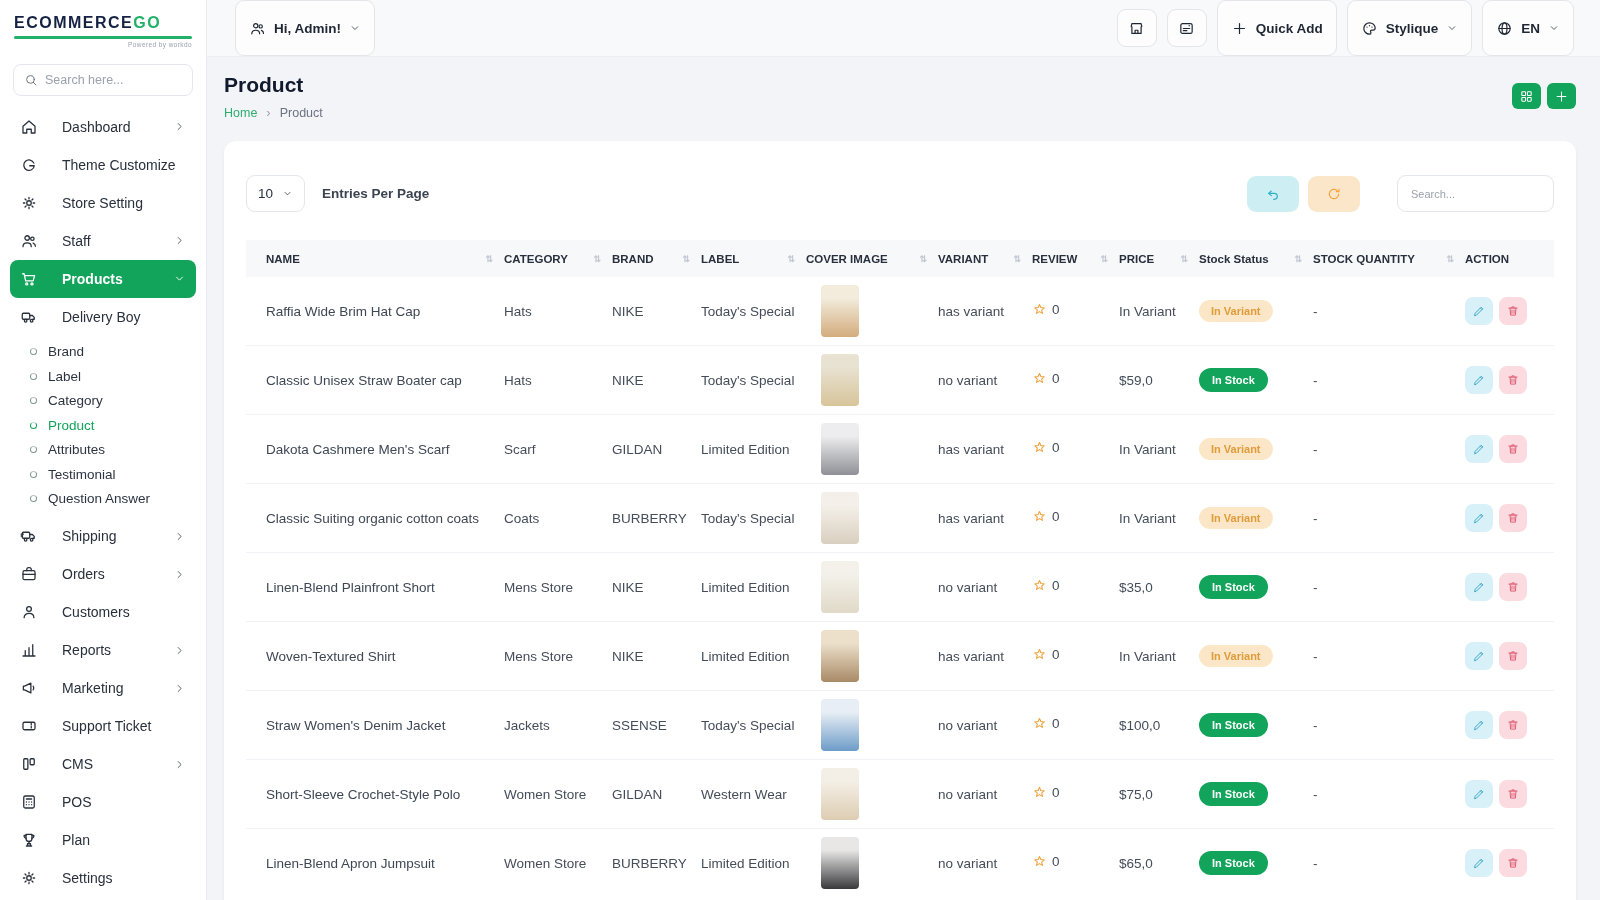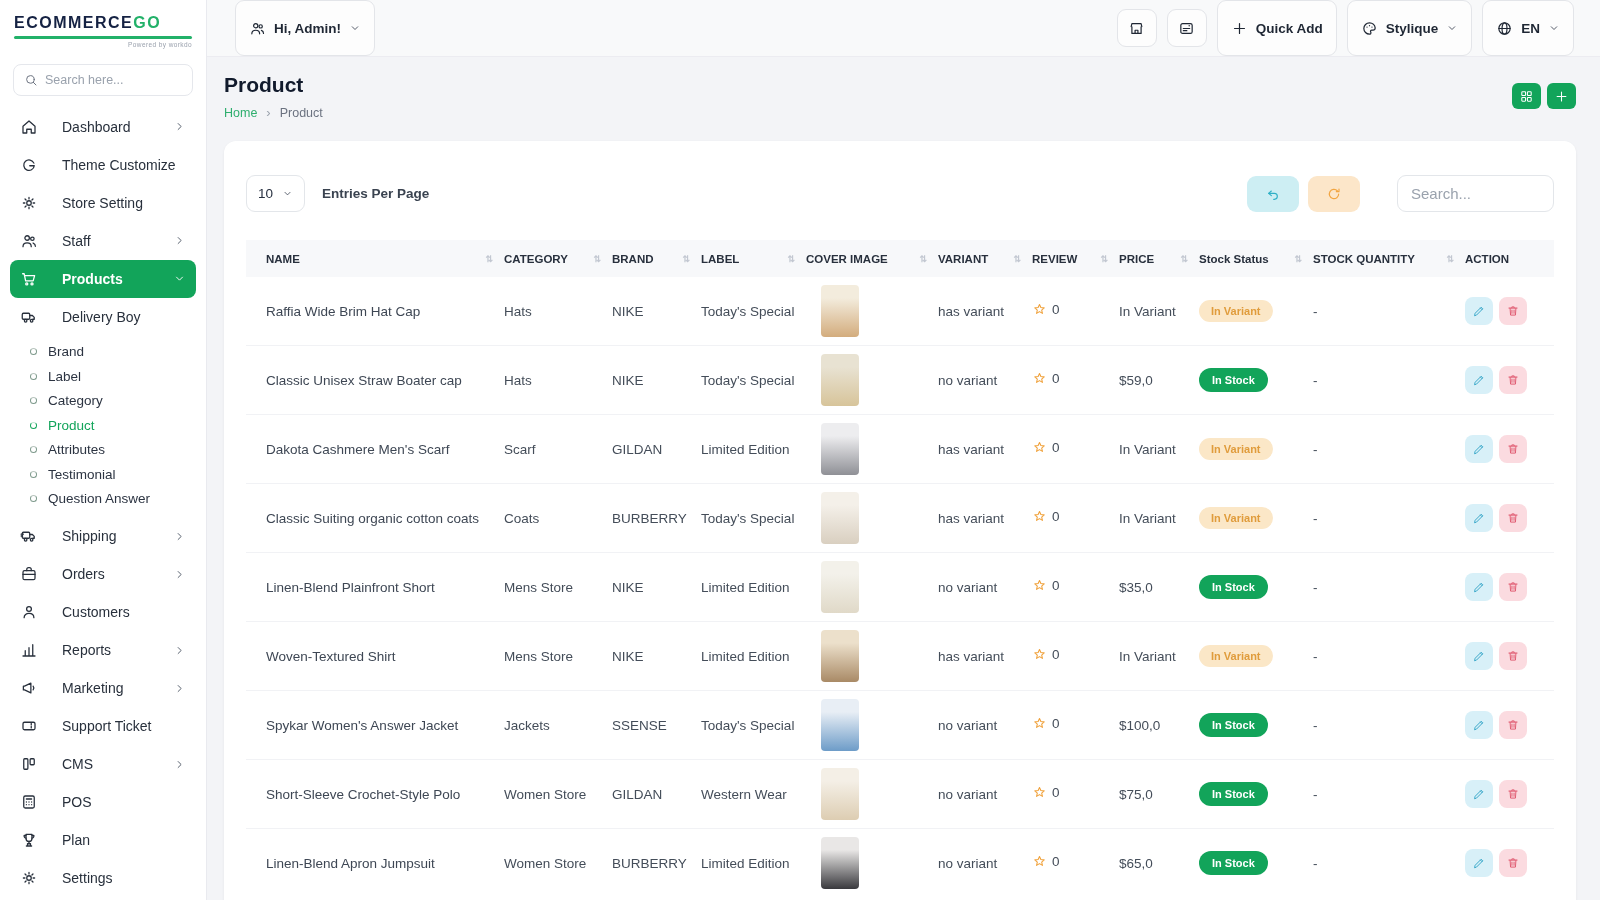--- a/index.html
+++ b/index.html
@@ -66,21 +66,21 @@
                     color:#273040; cursor:pointer; }
   .entries-select .ch { width:11px; height:11px; color:#374151; }
   .entries-label { margin-left:17px; font-size:13.5px; font-weight:700; color:#3a4350; }
   .ctrl-right { margin-left:auto; display:flex; align-items:center; gap:9px; }
   .ubtn { width:52px; height:36px; border:none; border-radius:9px; display:inline-flex; align-items:center;
           justify-content:center; cursor:pointer; }
   .ubtn .icn { width:16px; height:16px; }
   .undo { background:#cdeef3; color:#2fb0c6; }
   .refresh { background:#fce6c9; color:#f2a541; margin-right:28px; }
   .tbl-search { width:157px; height:37px; border:1px solid #e3e6ea; border-radius:9px; padding:0 13px;
-                font-size:15px; outline:none; font-family:"Liberation Sans", sans-serif; color:#374151; }
+                font-size:11px; outline:none; font-family:"Liberation Sans", sans-serif; color:#374151; }
   .tbl-search::placeholder { color:#9aa2ad; }
 
   
   table { width:100%; border-collapse:collapse; table-layout:fixed; margin-top:28px; }
   thead th { background:#f7f8fa; font-size:11.5px; font-weight:700; color:#28303d; text-align:left;
              height:37px; cursor:pointer; }
   thead th .thw { display:flex; align-items:center; justify-content:space-between; padding-right:12px; }
   thead th:first-child .thw { padding-left:20px; }
   .sort { font-size:9px; color:#c2c7d1; letter-spacing:-1px; }
   tbody td { height:68px; font-size:13.5px; color:#444d59; vertical-align:middle; }
@@ -802,21 +802,21 @@
                   <span class="icn">
                     <svg viewBox="0 0 24 24" fill="none" stroke="currentColor" stroke-width="1.7" stroke-linecap="round" stroke-linejoin="round">
                       <path d="M5 7h14M10 7V5h4v2M7 7l.8 12h8.4L17 7M10.2 10.5v5.5M13.8 10.5v5.5"></path>
                     </svg>
                   </span>
                 </button>
               </div>
             </td>
         </tr>
         <tr>
-          <td class="c-name">Spykar Women's Answer Jacket</td>
+          <td class="c-name">Straw Women's Denim Jacket</td>
           <td>Jackets</td>
           <td>SSENSE</td>
           <td>Today's Special</td>
           <td>
               <div class="pimg" style="background: linear-gradient(rgb(232, 238, 245) 25%, rgb(109, 156, 200));"></div>
             </td>
           <td>no variant</td>
           <td><span class="rev">
                 <span class="icn">
                   <svg viewBox="0 0 24 24" fill="none" stroke="currentColor" stroke-width="1.7" stroke-linecap="round" stroke-linejoin="round">

